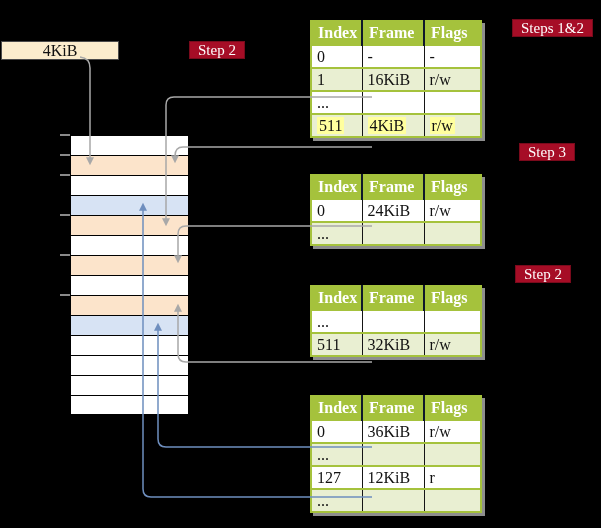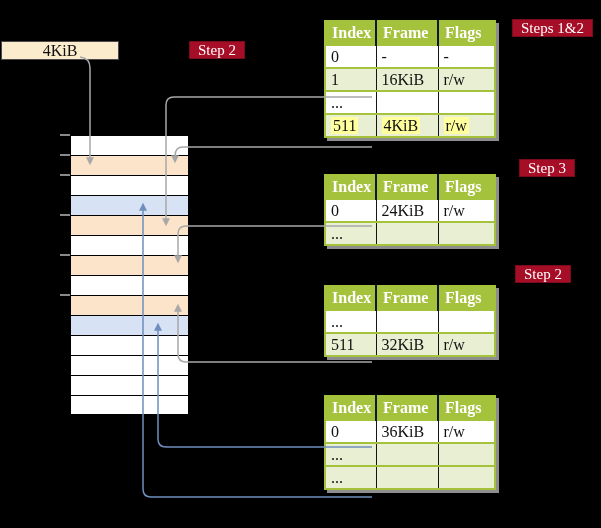--- a/index.html
+++ b/index.html
@@ -13,38 +13,38 @@
     background:#fbeccd;border:1px solid #4a4a4a;box-sizing:border-box;
     color:#111;font-size:16px;line-height:17px;text-align:center;
   }
   
   .badge{
     position:absolute;background:#a60d26;border:1px solid #7a0a1c;border-radius:0;
     color:#fff;font-size:15px;line-height:16px;padding:0 8px;white-space:nowrap;
   }
   .badge-step0{left:189px;top:41px;}
   .badge-steps12{left:512px;top:19px;}
-  .badge-step3{left:519px;top:159px;}
+  .badge-step3{left:519px;top:143px;}
   .badge-step4{left:515px;top:265px;}
   
   .stack{
     position:absolute;left:70px;top:135px;width:119px;
     border:1.5px solid #000;background:#fff;box-sizing:border-box;
   }
   .srow{height:20px;border-bottom:1.5px solid #000;box-sizing:border-box;}
   .srow:last-child{border-bottom:none;height:18px;}
   .srow.white{background:#ffffff;}
   .srow.peach{background:#fce4cb;}
   .srow.blue{background:#d7e3f4;}
   .tick{position:absolute;left:60px;width:10px;height:2px;background:#8a8a8a;}
   
   table.ptable{
     position:absolute;left:310px;width:170px;table-layout:fixed;
     border-collapse:collapse;background:#fff;
-    border:2px solid #a5c23c;box-shadow:3px 3px 0 #8e8e8e;margin-left:14px;
+    border:2px solid #a5c23c;box-shadow:3px 3px 0 #8e8e8e;
   }
   .ptable th{
     background:#a5c23c;color:#fff;font-weight:bold;font-size:16px;
     text-align:left;padding:2px 0 2px 6px;height:22px;box-sizing:border-box;
   }
   .ptable th + th{border-left:2px solid #0f172a;}
   .ptable td{
     font-size:16px;color:#111;padding:1px 0 1px 5px;height:23px;box-sizing:border-box;
     background:#fff;overflow:hidden;white-space:nowrap;
   }
@@ -198,20 +198,25 @@
     <tbody>
         <tr>
           <td>0</td>
           <td>36KiB</td>
           <td>r/w</td>
         </tr>
         <tr class="shade">
           <td>...</td>
           <td></td>
           <td></td>
+        </tr>
+        <tr>
+          <td>127</td>
+          <td>12KiB</td>
+          <td>r</td>
         </tr>
         <tr class="shade">
           <td>...</td>
           <td></td>
           <td></td>
         </tr>
       </tbody>
   </table>
 
   <svg class="wires" width="601" height="528" viewBox="0 0 601 528">

